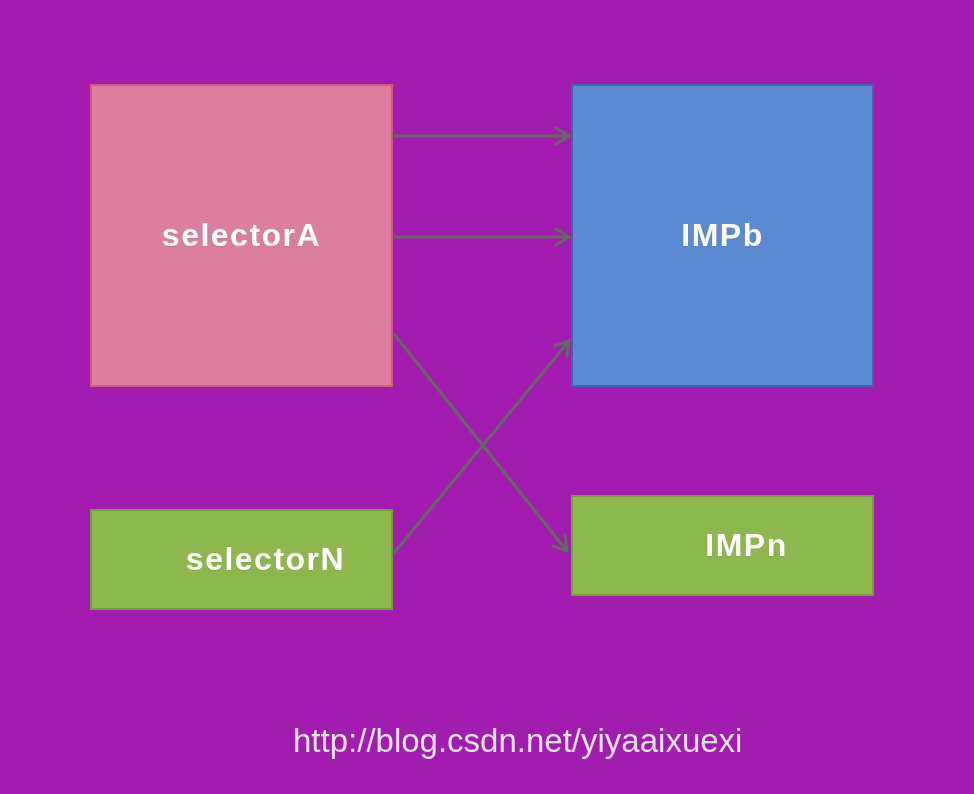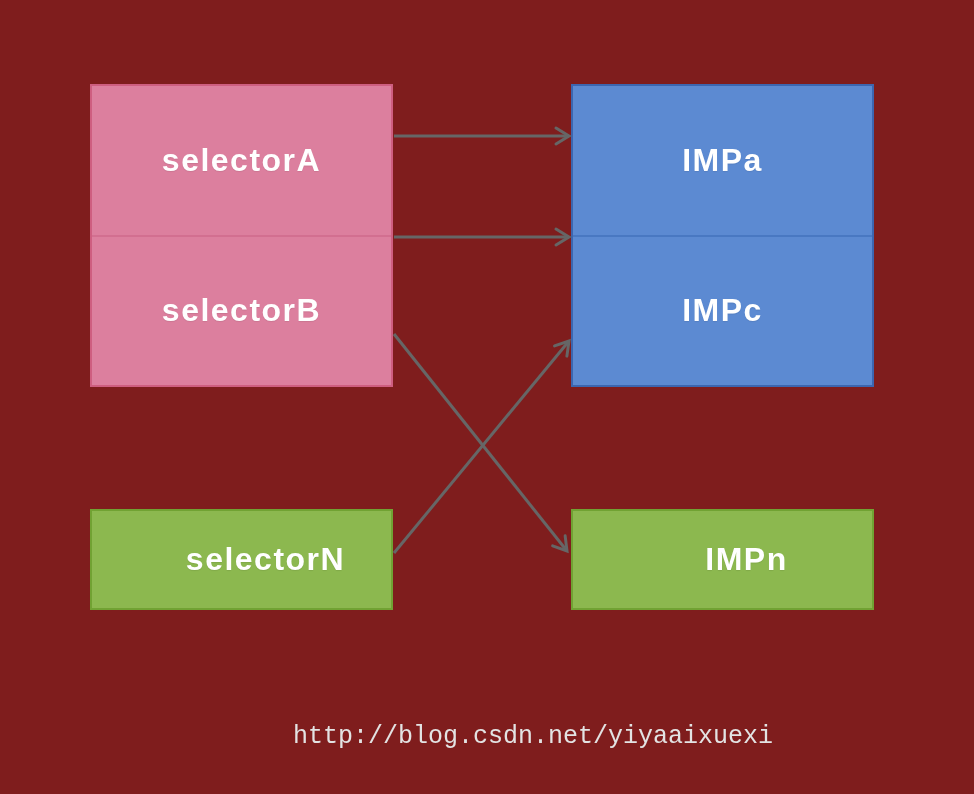--- a/index.html
+++ b/index.html
@@ -4,21 +4,21 @@
 <style>
   html, body {
     margin: 0;
     padding: 0;
     background: #ffffff;
   }
   .canvas {
     position: relative;
     width: 974px;
     height: 794px;
-    background: #7f1d1d;
+    background: #a21caf;
     overflow: hidden;
     font-family: "Liberation Sans", sans-serif;
   }
   .stack-group {
     position: absolute;
     width: 303px;
     height: 303px;
     box-sizing: border-box;
     display: flex;
     flex-direction: column;
@@ -53,21 +53,21 @@
     height: 101px;
     box-sizing: border-box;
     background: var(--n-fill, #8cb84f);
     border: 2px solid var(--n-border, #71a233);
     display: flex;
     align-items: center;
     justify-content: center;
     padding-left: 48px;
   }
   .single-box.left { left: 90px; top: 509px; }
-  .single-box.right { left: 571px; top: 509px; }
+  .single-box.right { left: 571px; top: 495px; }
   .box-label {
     color: #ffffff;
     font-weight: bold;
     font-size: 32px;
     letter-spacing: 1.5px;
     text-shadow: 0 1px 1px rgba(0,0,0,0.08);
     user-select: none;
   }
   svg.arrows {
     position: absolute;
@@ -85,47 +85,41 @@
   .arrow-head {
     stroke: var(--arrow, #666666);
     stroke-width: 3;
     fill: none;
     stroke-linecap: round;
   }
   .watermark {
     position: absolute;
     left: 293px;
     top: 722px;
-    font-family: Liberation Mono, monospace;
-    font-size: 25px;
+    font-family: Liberation Sans, sans-serif;
+    font-size: 33px;
     color: var(--watermark, #e3e3e3);
     white-space: nowrap;
     user-select: none;
   }
 </style>
 </head>
 <body>
 
 <div class="canvas">
 
   <div class="stack-group selectors">
     <div class="stack-cell">
       <span class="box-label">selectorA</span>
     </div>
-    <div class="stack-cell">
-      <span class="box-label">selectorB</span>
-    </div>
   </div>
 
   <div class="stack-group imps">
     <div class="stack-cell">
-      <span class="box-label">IMPa</span>
-    </div>
-    <div class="stack-cell">
-      <span class="box-label">IMPc</span>
+      <span class="box-label">IMPb</span>
     </div>
   </div>
 
   <div class="single-box left">
     <span class="box-label">selectorN</span>
   </div>
 
   <div class="single-box right">
     <span class="box-label">IMPn</span>
   </div>

